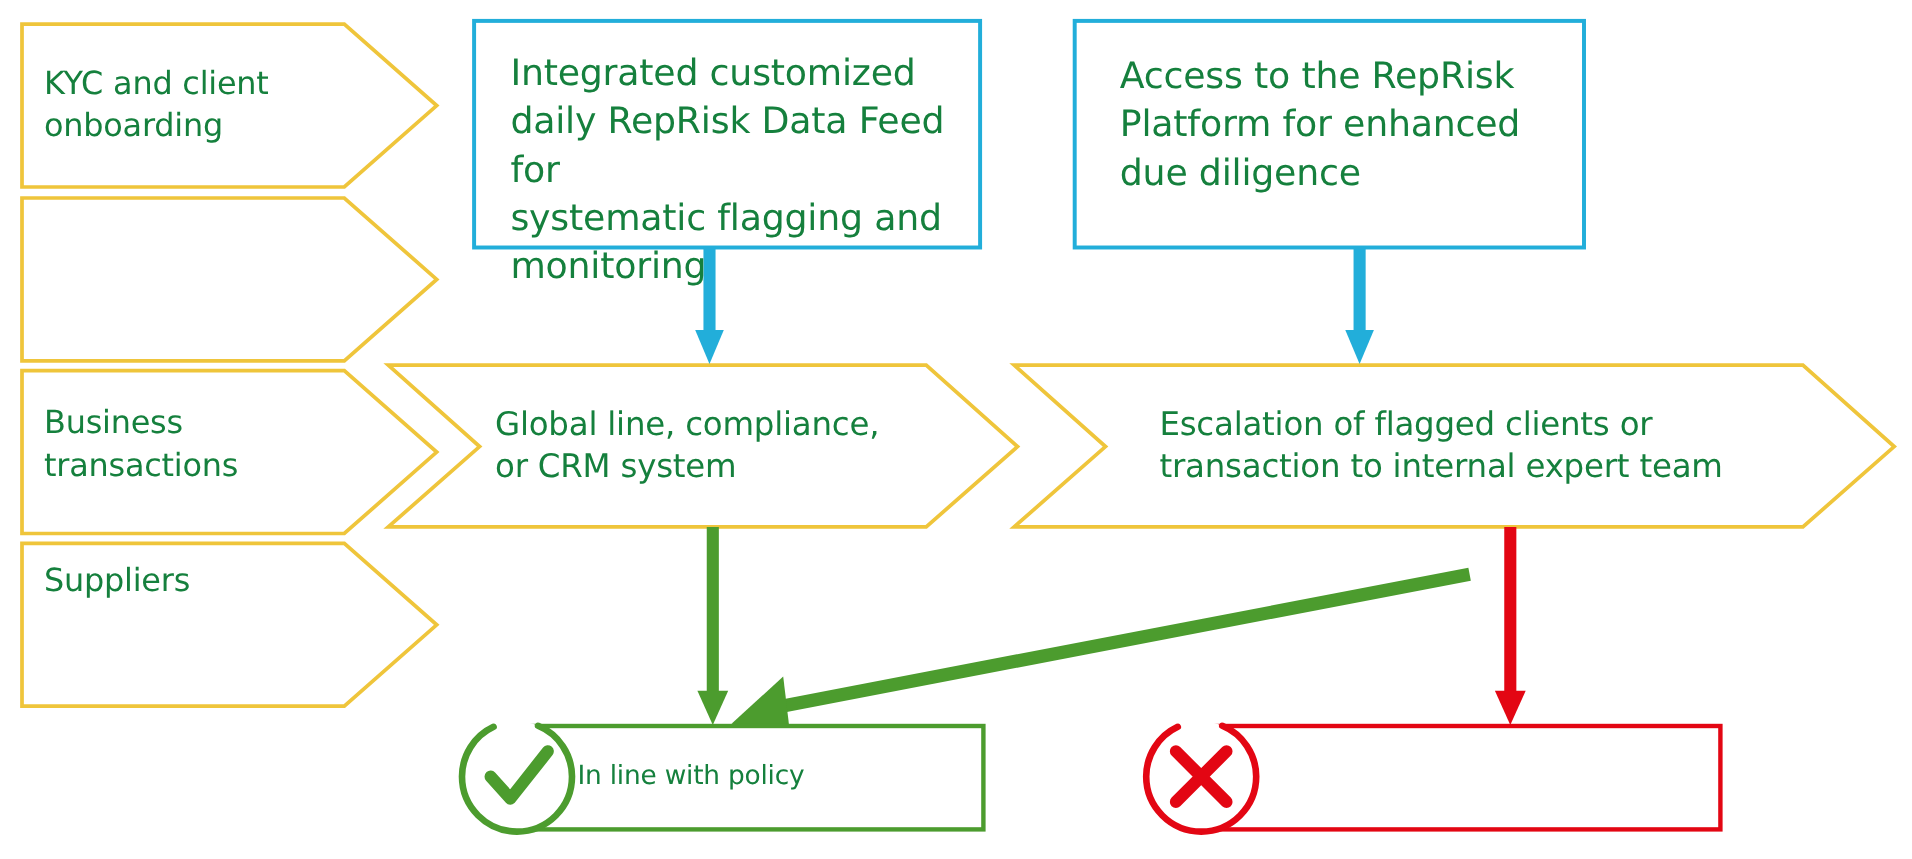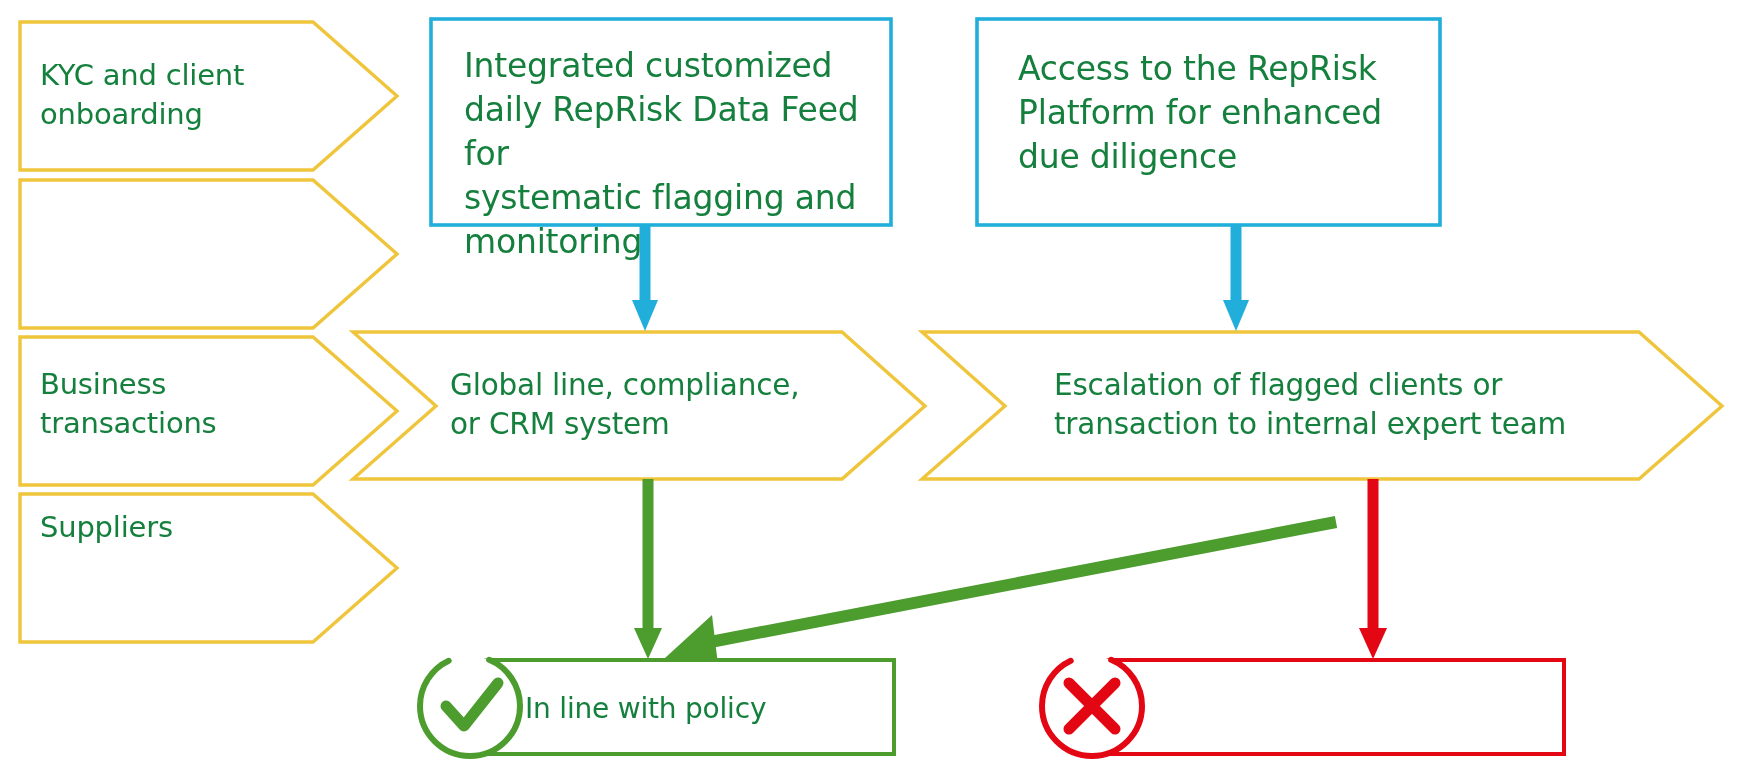--- a/index.html
+++ b/index.html
@@ -32,21 +32,21 @@
     color: #15803d;
     font-family: "DejaVu Sans", sans-serif;
     font-size: 29px;
     line-height: 1.33;
     white-space: pre-line;
     letter-spacing: -0.2px;
   }
   .source-label  { font-size: 29px; }
   .feed-label    { font-size: 33px; }
   .stage-label   { font-size: 29.5px; }
-  .result-label  { font-size: 28px; }
+  .result-label  { font-size: 24px; }
 </style>
 </head>
 <body>
 
 <div id="canvas">
 
   <svg id="diagram-svg" viewBox="0 0 1738 781" xmlns="http://www.w3.org/2000/svg">
 
     <g>
       <polygon class="shape-outline" points="20,22 313,22 397,96 313,170 20,170" stroke="#EFC53B" stroke-width="3.4" stroke-linejoin="miter"></polygon>

